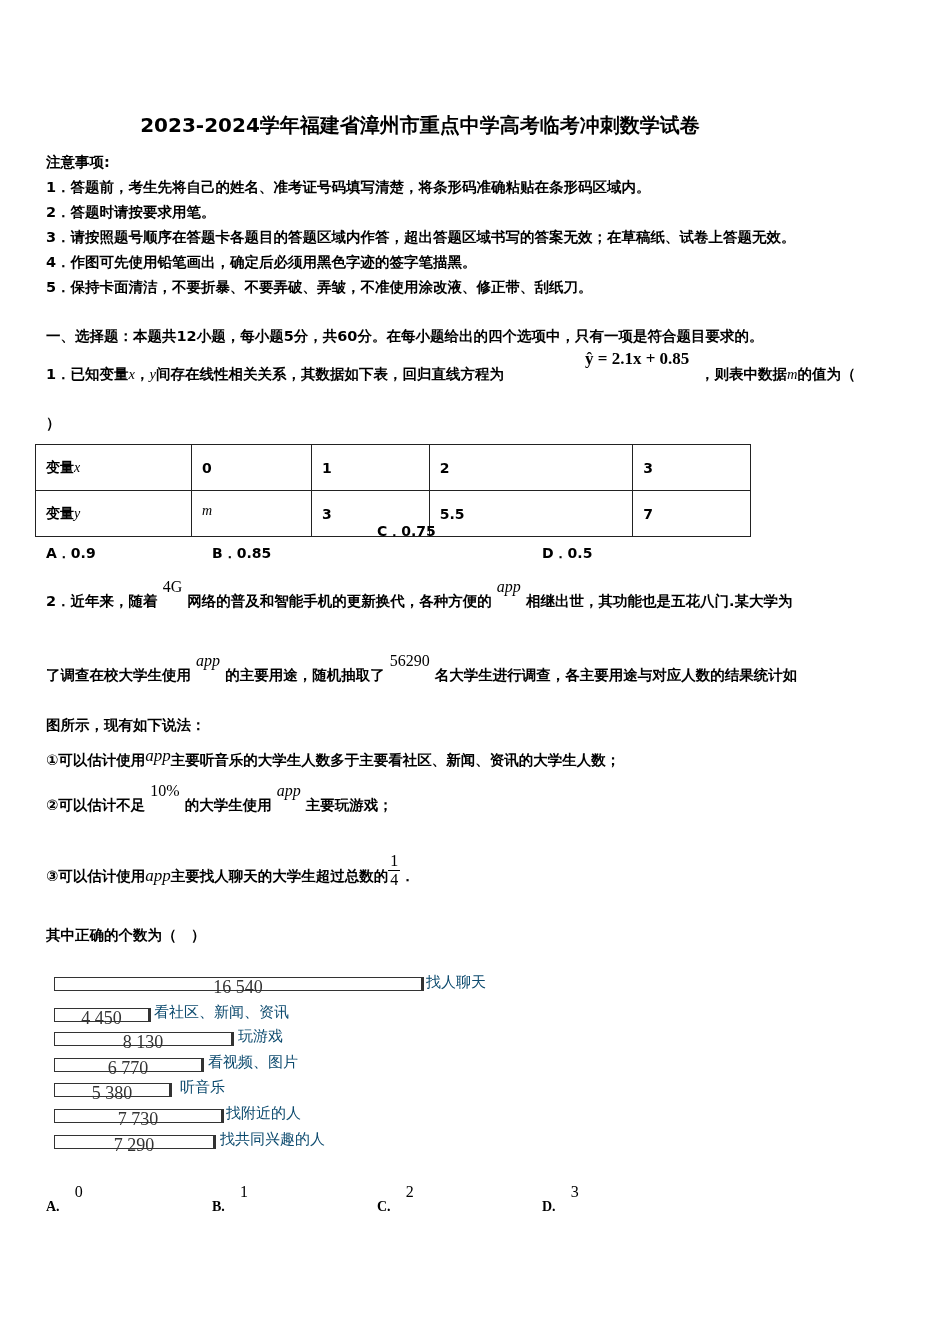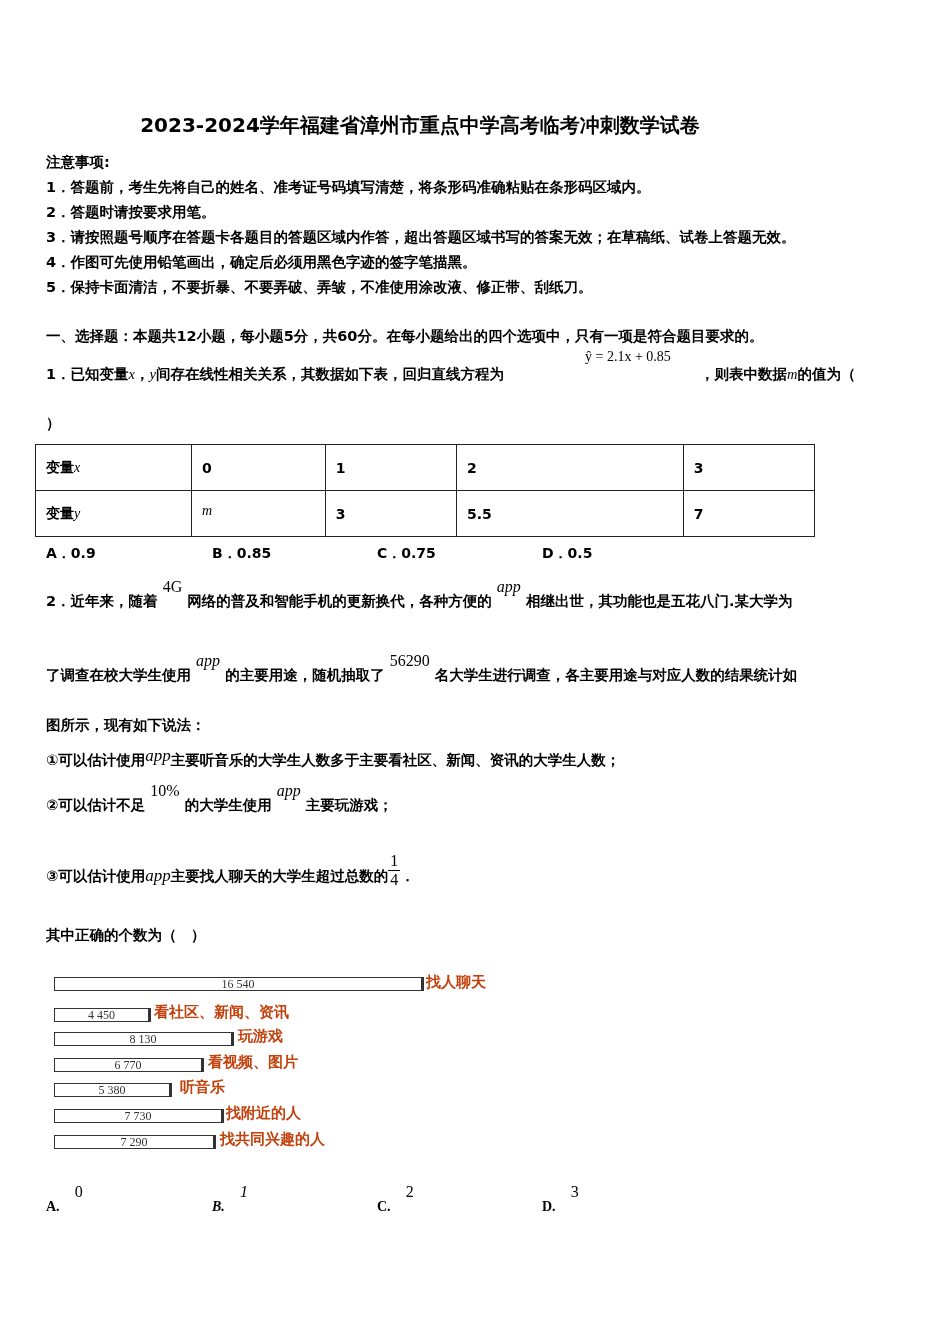--- a/index.html
+++ b/index.html
@@ -4,27 +4,27 @@
 <style>
   html, body { margin:0; padding:0; background:#ffffff; }
   body { width:950px; height:1344px; position:relative; overflow:hidden;
          font-family:"DejaVu Sans", sans-serif; color:#000; }
   .abs { position:absolute; white-space:nowrap; }
   .title { left:0; width:840px; top:112px; text-align:center; font-size:20px; font-weight:bold; }
   .txt { font-size:14.5px; font-weight:bold; }
   .math { font-family:"Liberation Serif", serif; font-weight:normal; font-style:normal; }
   .mi { font-family:"Liberation Serif", serif; font-style:italic; font-weight:normal; }
   .sup { font-family:"Liberation Serif", serif; font-weight:normal; font-size:16px; position:relative; top:-14px;margin-top:32px; }
-  table.q1 { position:absolute; left:35px; top:444px; width:780px; border-collapse:collapse; }
+  table.q1 { position:absolute; left:35px; top:444px; width:716px; border-collapse:collapse; }
   table.q1 td { border:1.5px solid #222; height:45px; padding:0 0 0 10px; font-size:14px; font-weight:bold; vertical-align:middle; }
   .opt { font-size:14px; font-weight:bold; }
   .chart { position:absolute; left:50px; top:970px; width:460px; height:190px; }
   .bar { position:absolute; height:14px; border:1.6px solid #333; border-right-width:3px; background:#fff; box-sizing:border-box; }
-  .bar-val { position:absolute; left:0; right:0; top:-1px; text-align:center; font-family:"Liberation Serif", serif; font-size:12px; color:#333; }
-  .bar-label { position:absolute; font-family:"DejaVu Serif", serif; font-size:15px; color:#c2410c; white-space:nowrap;font-weight:bold; }
+  .bar-val { position:absolute; left:0; right:0; top:-1px; text-align:center; font-family:"Liberation Serif", serif; font-size:18px; color:#333; }
+  .bar-label { position:absolute; font-family:"DejaVu Serif", serif; font-size:15px; color:#0c4a6e; white-space:nowrap; }
   .frac { display:inline-block; text-align:center; vertical-align:middle; font-family:"Liberation Serif", serif; font-weight:normal; font-size:16px; line-height:18px; position:relative; top:-6px; }
   .frac .n { display:block; border-bottom:1px solid #000; padding:0 2px; }
   .frac .d { display:block; }
 </style>
 </head>
 <body>
 
 <div class="abs title">2023-2024学年福建省漳州市重点中学高考临考冲刺数学试卷</div>
 
 <div class="abs txt" style="left:46px;top:153px;">注意事项:</div>
@@ -32,21 +32,21 @@
 <div class="abs txt" style="left:46px;top:203px;">2．答题时请按要求用笔。</div>
 <div class="abs txt" style="left:46px;top:228px;">3．请按照题号顺序在答题卡各题目的答题区域内作答，超出答题区域书写的答案无效；在草稿纸、试卷上答题无效。</div>
 <div class="abs txt" style="left:46px;top:253px;">4．作图可先使用铅笔画出，确定后必须用黑色字迹的签字笔描黑。</div>
 <div class="abs txt" style="left:46px;top:278px;">5．保持卡面清洁，不要折暴、不要弄破、弄皱，不准使用涂改液、修正带、刮纸刀。</div>
 
 <div class="abs txt" style="left:46px;top:327px;">一、选择题：本题共12小题，每小题5分，共60分。在每小题给出的四个选项中，只有一项是符合题目要求的。</div>
 
 <div class="abs txt" style="left:46px;top:365px;">
   <span>1．已知变量</span><span class="mi">x</span><span>，</span><span class="mi">y</span><span>间存在线性相关关系，其数据如下表，回归直线方程为</span>
 </div>
-<div class="abs math" style="left:585px;top:349px;font-size:14px;">ŷ = 2.1x + 0.85</div>
+<div class="abs math" style="left:585px;top:349px;font-size:17px;font-weight:bold;">ŷ = 2.1x + 0.85</div>
 <div class="abs txt" style="left:700px;top:365px;">
   <span>，则表中数据</span><span class="mi">m</span><span>的值为（</span>
 </div>
 <div class="abs txt" style="left:46px;top:414px;">）</div>
 
 <table class="q1">
   <tbody>
       <tr>
     <td style="width:145px;"><span>变量</span><span class="mi">x</span></td>
     <td>0</td>
@@ -59,21 +59,21 @@
     <td><span class="mi" style="position:relative;top:-3px;">m</span></td>
     <td>3</td>
     <td>5.5</td>
     <td>7</td>
   </tr>
 </tbody>
   </table>
 
 <div class="abs opt" style="left:46px;top:545px;">A．0.9</div>
 <div class="abs opt" style="left:212px;top:545px;">B．0.85</div>
-<div class="abs opt" style="left:377px;top:545px;">C．0.75</div>
+<div class="abs opt" style="left:377px;top:523px;">C．0.75</div>
 <div class="abs opt" style="left:542px;top:545px;">D．0.5</div>
 
 <div class="abs txt" style="left:46px;top:592px;">
   <span>2．近年来，随着</span>
   <span class="sup">4G</span>
   <span>网络的普及和智能手机的更新换代，各种方便的</span>
   <span class="sup mi">app</span>
   <span>相继出世，其功能也是五花八门.某大学为</span>
 </div>
 <div class="abs txt" style="left:46px;top:666px;">
@@ -134,21 +134,21 @@
   <div class="bar" style="left:4px;top:165px;width:162px;">
       <span class="bar-val">7 290</span>
     </div>
   <div class="bar-label" style="left:170px;top:160px;">找共同兴趣的人</div>
 </div>
 
 <div class="abs" style="left:46px;top:1196px;">
   <span class="opt" style="font-family:'Liberation Serif',serif;">A.</span>
   <span class="sup" style="margin-left:10px;">0</span>
 </div>
-<div class="abs" style="left:212px;top:1196px;font-style:italic;">
+<div class="abs" style="left:212px;top:1196px;">
   <span class="opt" style="font-family:'Liberation Serif',serif;">B.</span>
   <span class="sup" style="margin-left:10px;">1</span>
 </div>
 <div class="abs" style="left:377px;top:1196px;">
   <span class="opt" style="font-family:'Liberation Serif',serif;">C.</span>
   <span class="sup" style="margin-left:10px;">2</span>
 </div>
 <div class="abs" style="left:542px;top:1196px;">
   <span class="opt" style="font-family:'Liberation Serif',serif;">D.</span>
   <span class="sup" style="margin-left:10px;">3</span>

